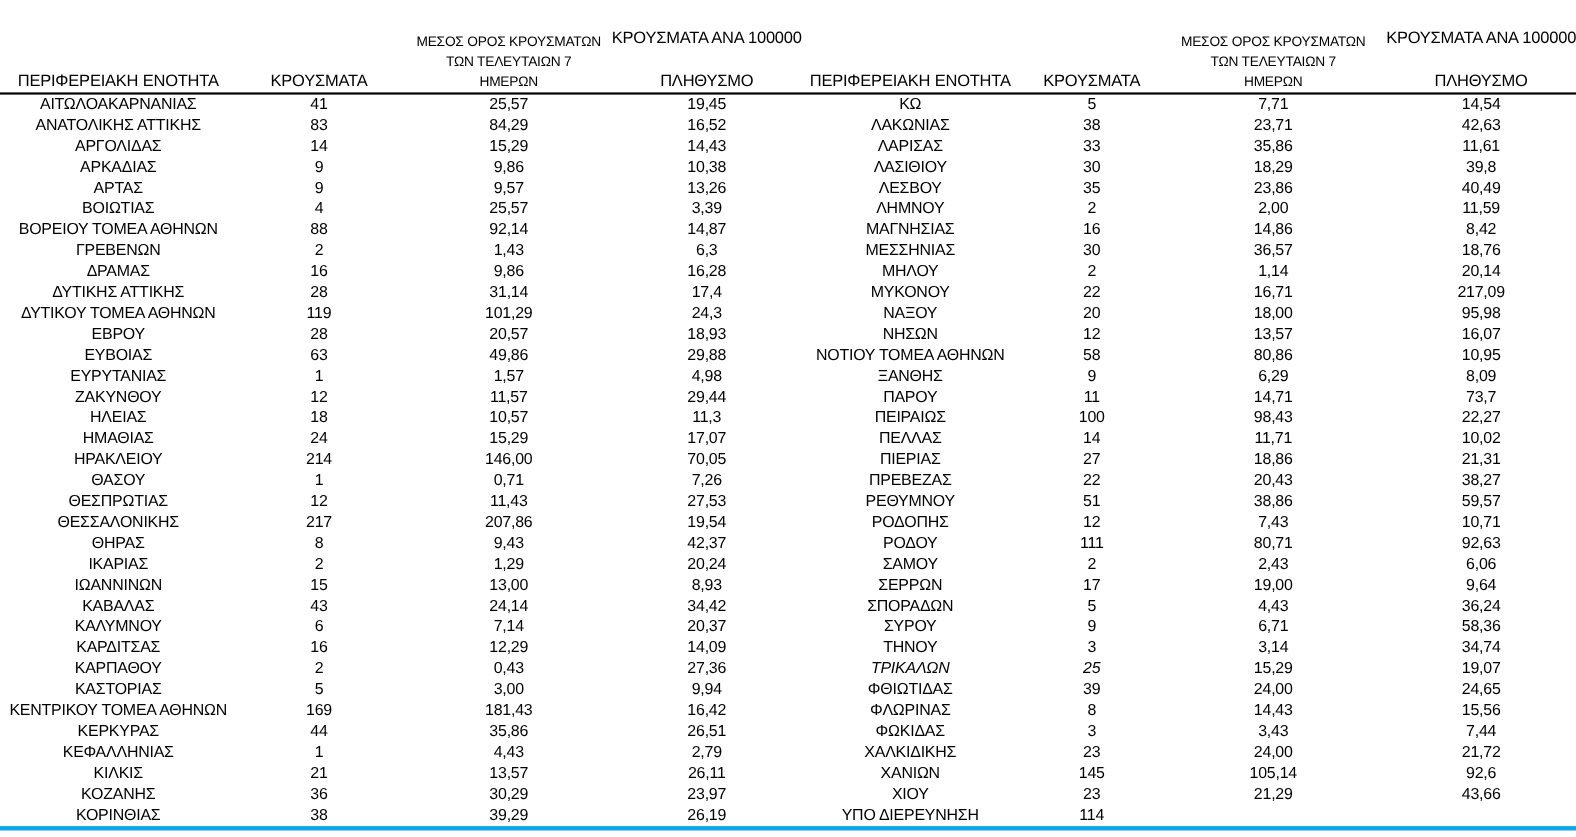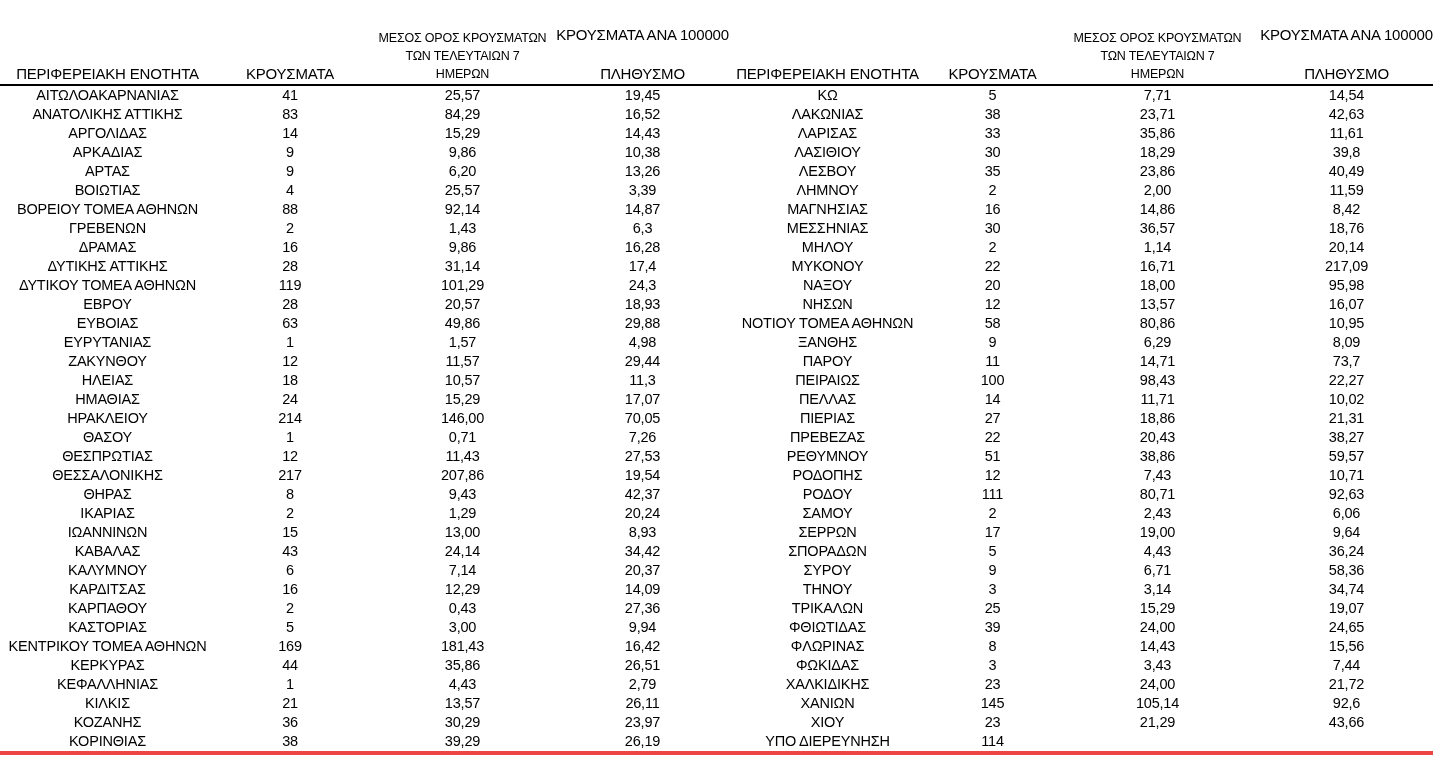--- a/index.html
+++ b/index.html
@@ -41,32 +41,32 @@
     margin-top: 20px;
   }
   .th .small {
     font-size: 12.5px;
     line-height: 16px;
     padding-bottom: 2px;
     white-space: nowrap;
   }
   
   .tbody {
-    border-bottom: 4px solid #ef4444;
+    border-bottom: 4px solid #0ea5e9;
   }
   .cell {
     font-size: 14.5px;
     line-height: 19px;
     height: 19px;
     text-align: center;
     letter-spacing: -0.2px;
     white-space: nowrap;
     overflow: hidden;
   }
-  .cell.italic { }
+  .cell.italic { font-style: italic; }
 </style>
 </head>
 <body>
 
 <div class="sheet">
 
   <div class="thead grid8">
 
     <div class="th">
       <div class="big">ΠΕΡΙΦΕΡΕΙΑΚΗ ΕΝΟΤΗΤΑ</div>
@@ -138,21 +138,21 @@
         <div class="cell">9,86</div>
         <div class="cell">10,38</div>
         <div class="cell">ΛΑΣΙΘΙΟΥ</div>
         <div class="cell">30</div>
         <div class="cell">18,29</div>
         <div class="cell">39,8</div>
       </div>
       <div class="grid8">
         <div class="cell">ΑΡΤΑΣ</div>
         <div class="cell">9</div>
-        <div class="cell">6,20</div>
+        <div class="cell">9,57</div>
         <div class="cell">13,26</div>
         <div class="cell">ΛΕΣΒΟΥ</div>
         <div class="cell">35</div>
         <div class="cell">23,86</div>
         <div class="cell">40,49</div>
       </div>
       <div class="grid8">
         <div class="cell">ΒΟΙΩΤΙΑΣ</div>
         <div class="cell">4</div>
         <div class="cell">25,57</div>

